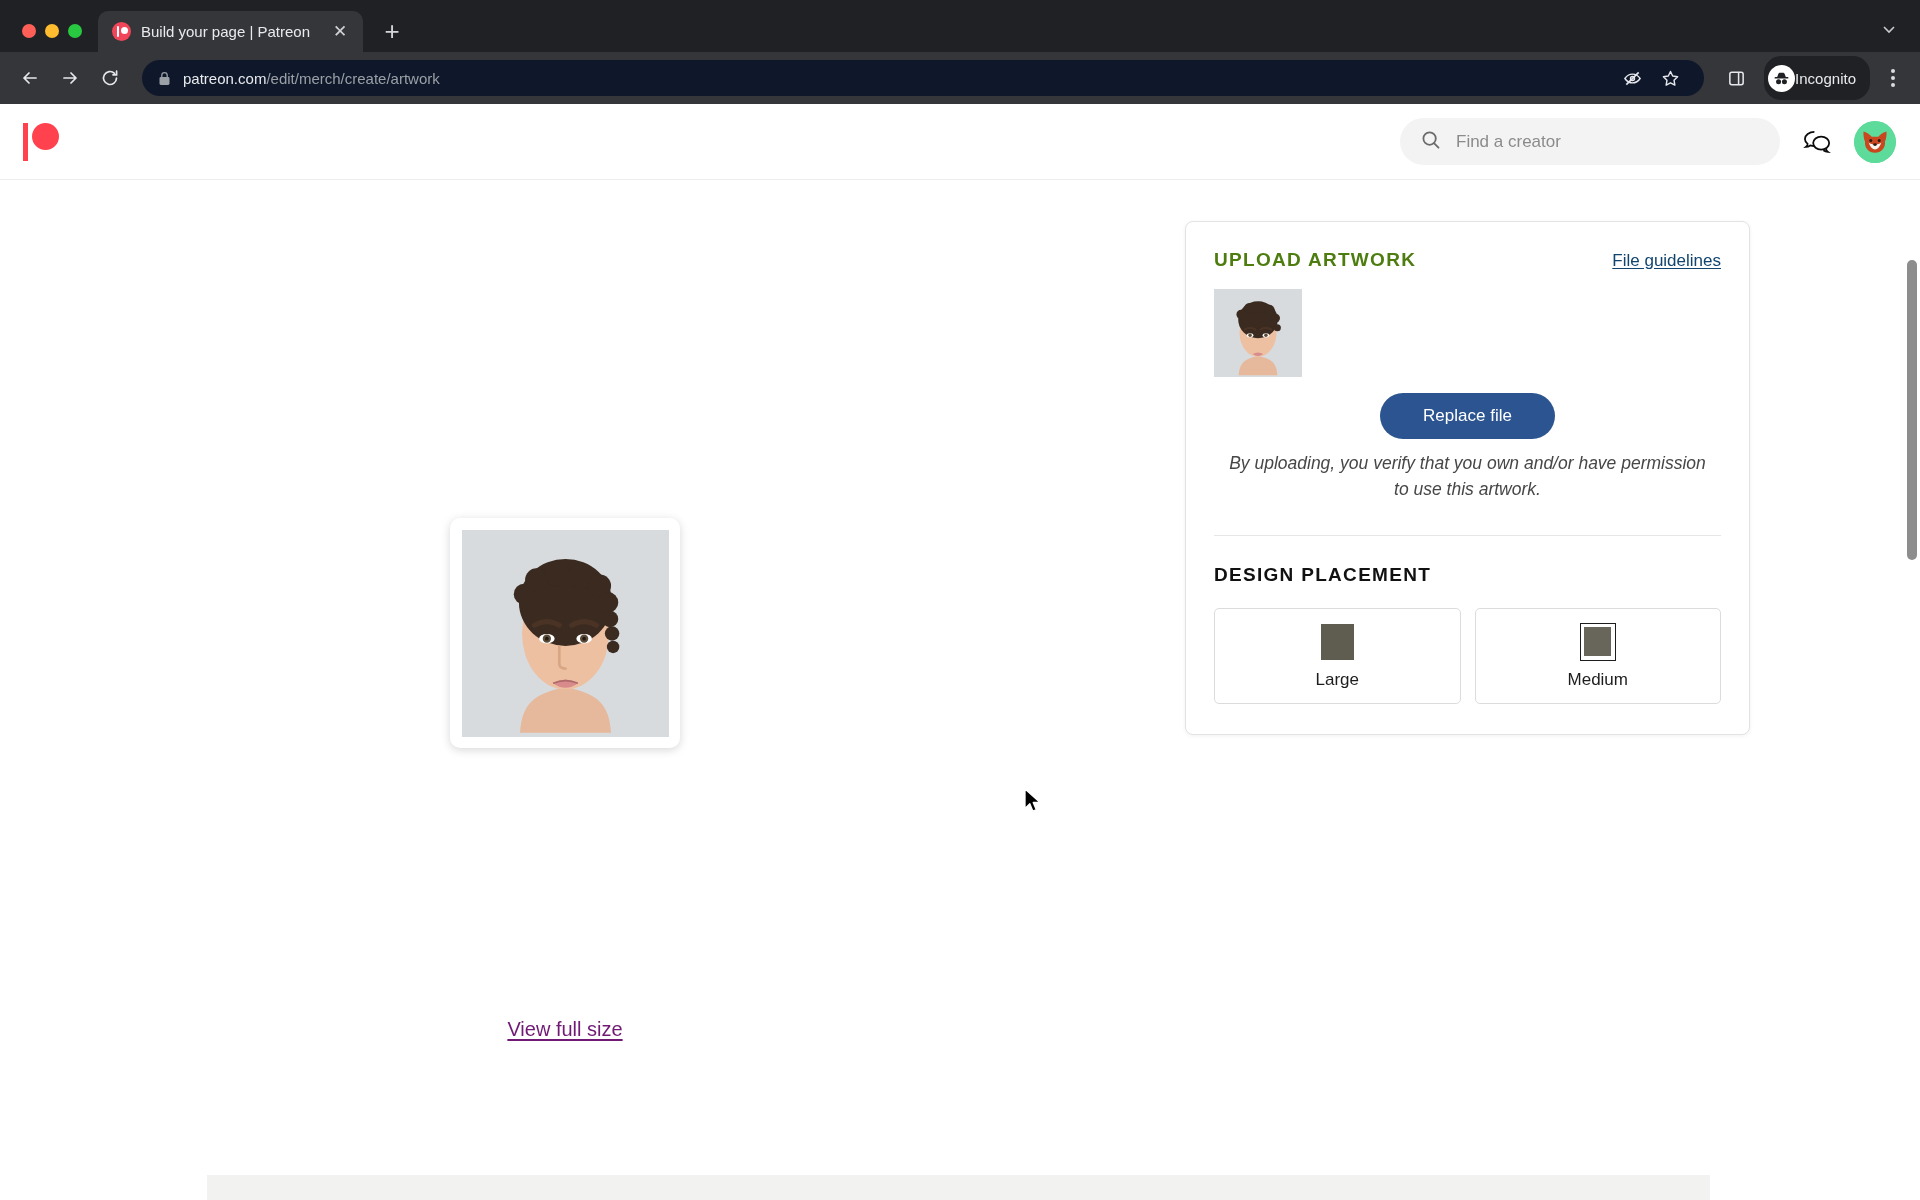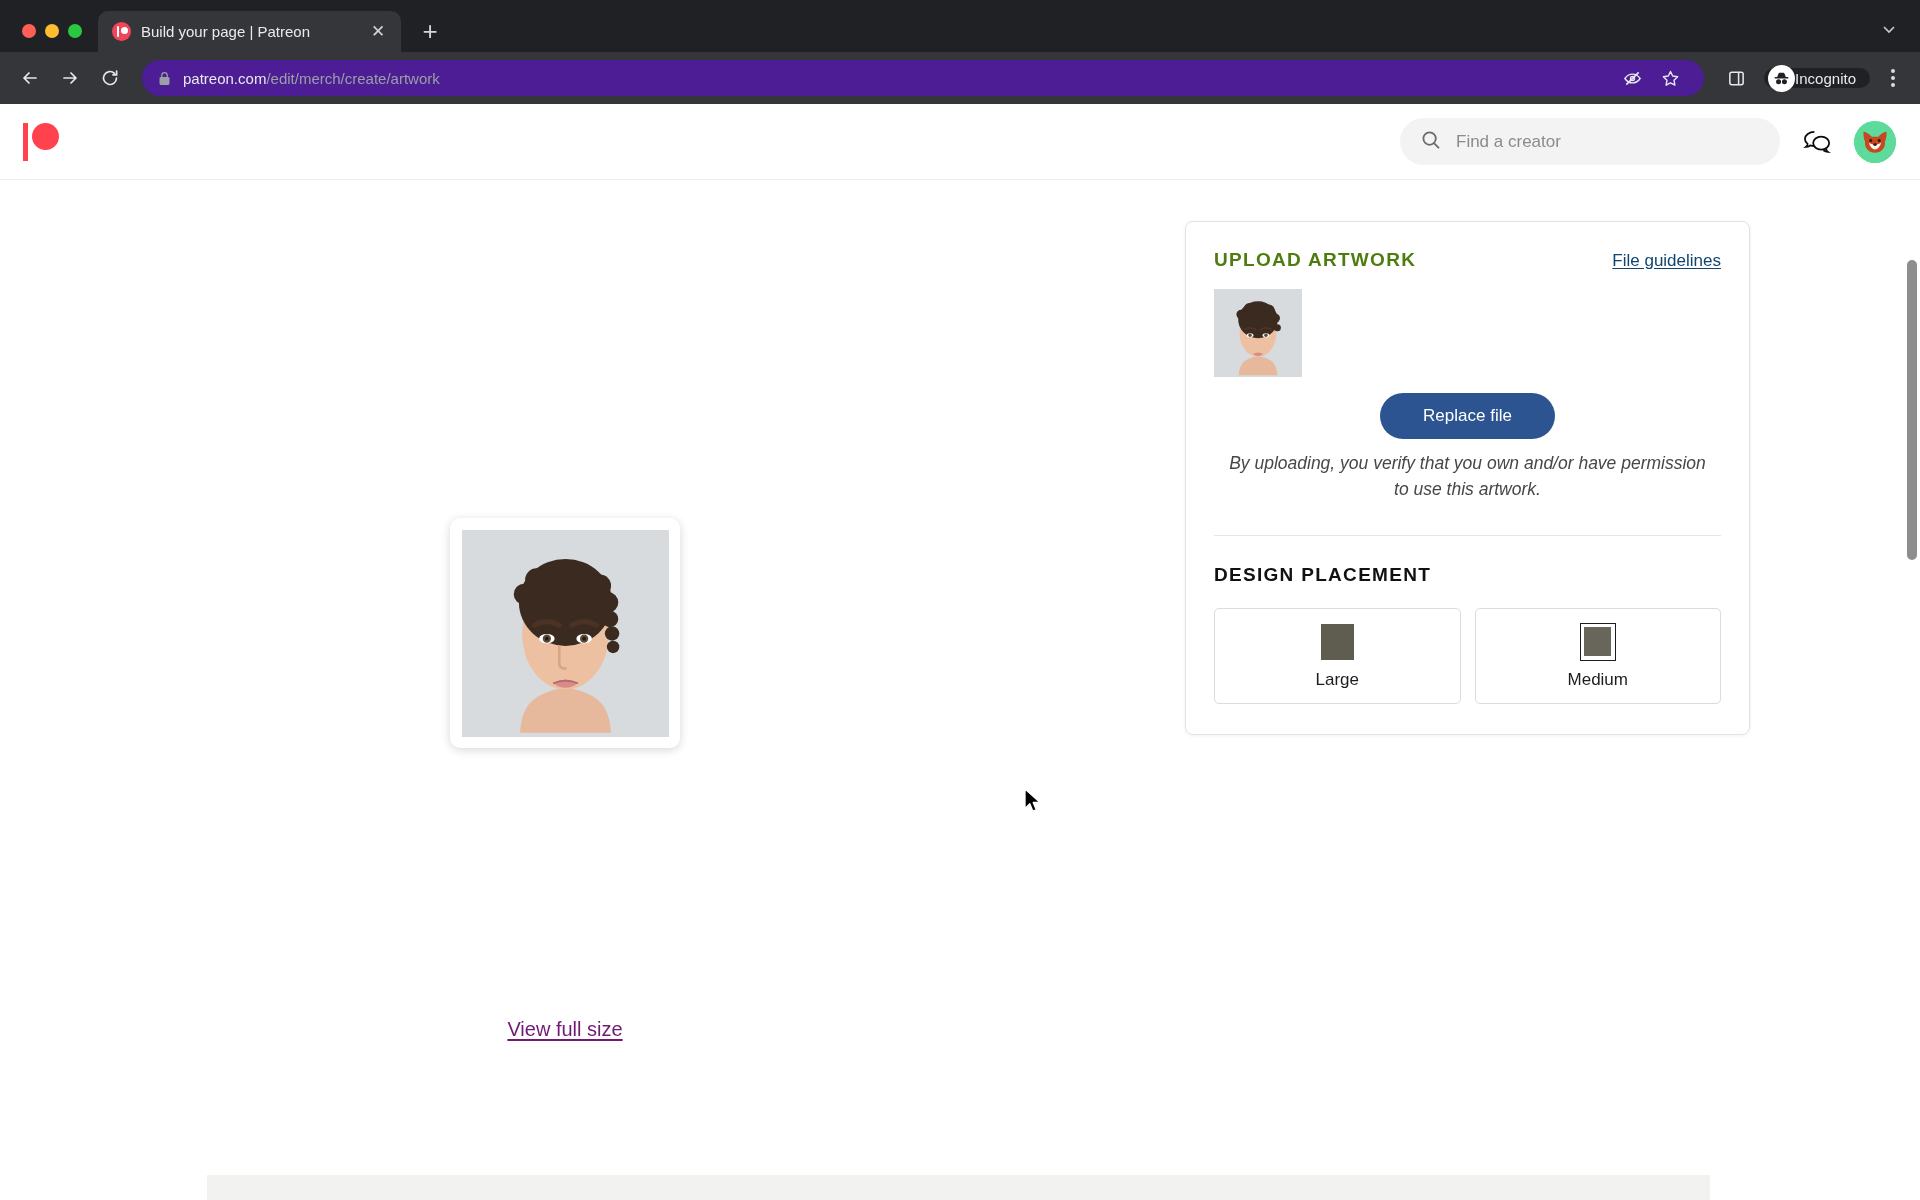--- a/index.html
+++ b/index.html
@@ -19,21 +19,21 @@
     position: relative;
   }
   .traffic { display: flex; align-items: center; gap: 9px; padding: 0 16px 14px 6px; }
   .dot { width: 14px; height: 14px; border-radius: 50%; }
   .dot.red { background: #ff5f57; }
   .dot.yellow { background: #febc2e; }
   .dot.green { background: #28c840; }
 
   .tab {
     display: flex; align-items: center; gap: 10px;
-    height: 41px; width: 303px;
+    height: 41px; width: 265px;
     background: #35363a; border-radius: 10px 10px 0 0;
     padding: 0 12px 0 14px; position: relative;
   }
   .tab-favicon {
     width: 19px; height: 19px; border-radius: 50%;
     background: #f1465a; flex: 0 0 19px;
     display: flex; align-items: center; justify-content: center;
     position: relative;
   }
   .tab-favicon::before {
@@ -69,32 +69,32 @@
     display: flex; align-items: center; padding: 0 12px; gap: 4px;
   }
   .tbtn {
     width: 36px; height: 36px; border-radius: 50%;
     display: flex; align-items: center; justify-content: center;
     color: #e6e8eb;
   }
   .tbtn svg { display: block; }
   .omnibox {
     flex: 1; height: 36px; margin: 0 10px;
-    background: #4c1d95; border-radius: 18px;
+    background: #0f172a; border-radius: 18px;
     display: flex; align-items: center; padding: 0 16px; gap: 12px;
     min-width: 0;
   }
   .lock { color: #9aa0a6; display: flex; align-items: center; }
   .url { font-size: 15px; color: #9aa0a6; white-space: nowrap; overflow: hidden; }
   .url b { color: #e8eaed; font-weight: 400; }
   .omni-actions { display: flex; align-items: center; gap: 2px; margin-left: auto; }
 
   .incognito-pill {
     display: flex; align-items: center; gap: 0;
-    height: 20px; background: #202124; border-radius: 17px;
+    height: 44px; background: #202124; border-radius: 17px;
     padding: 0 14px 0 4px; margin-left: 6px;
   }
   .incog-av {
     width: 27px; height: 27px; border-radius: 50%; background: #fff;
     display: flex; align-items: center; justify-content: center;
   }
   .incognito-pill span { color: #e8eaed; font-size: 15px; }
   .kebab {
     width: 30px; height: 36px; display: flex; flex-direction: column;
     align-items: center; justify-content: center; gap: 3px; margin-left: 4px;

